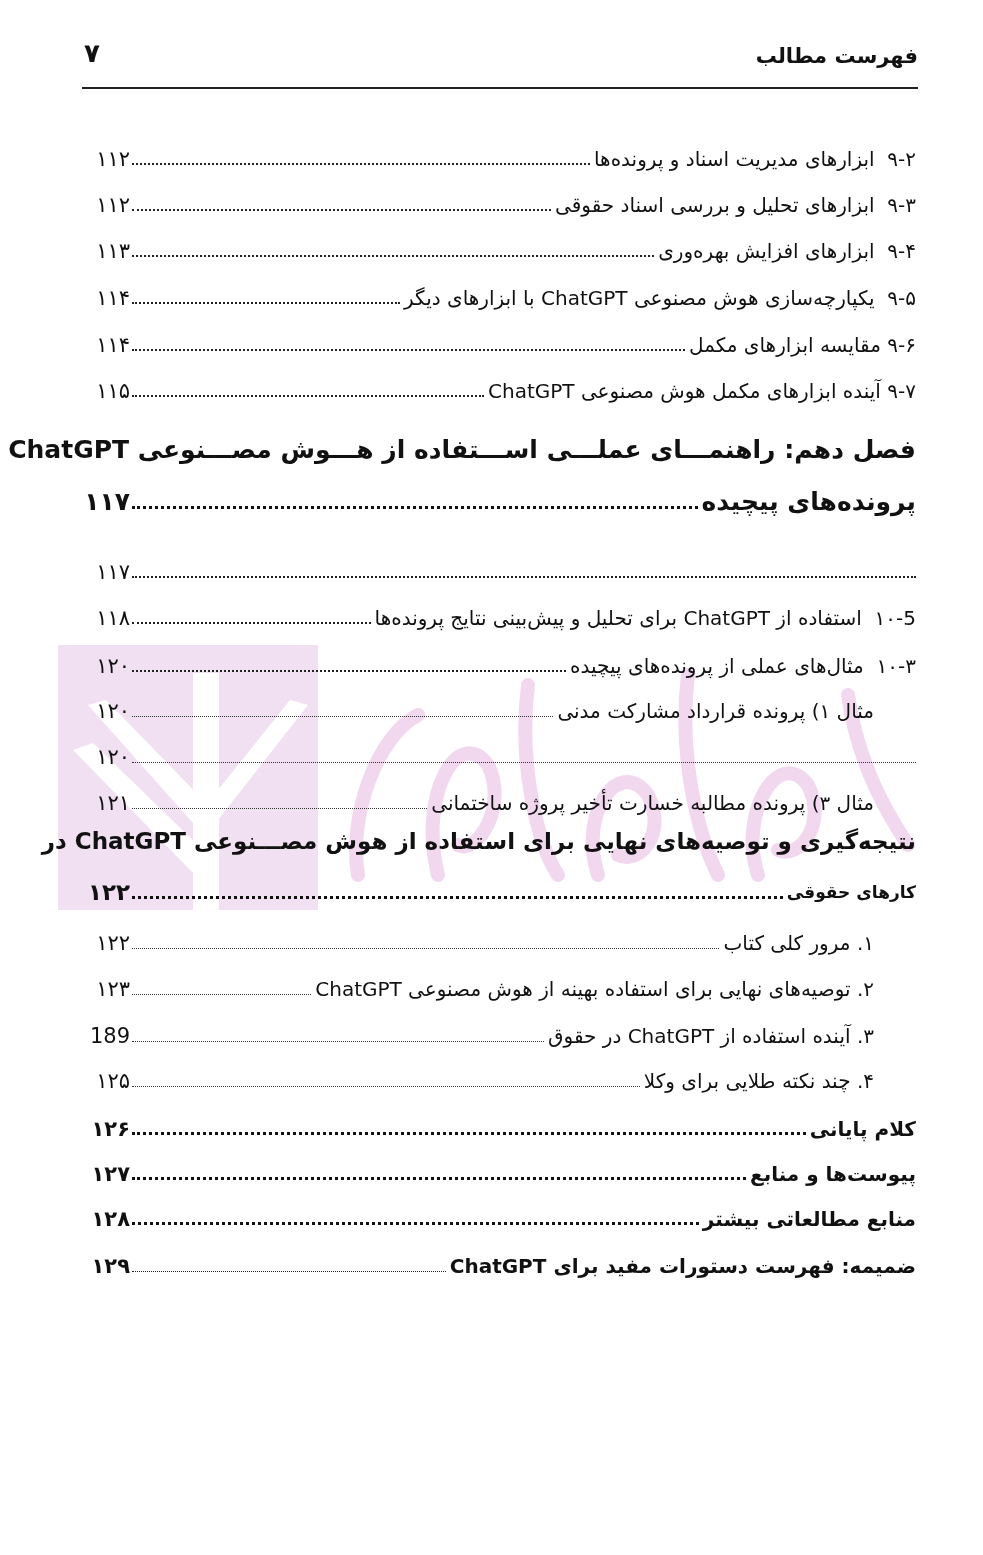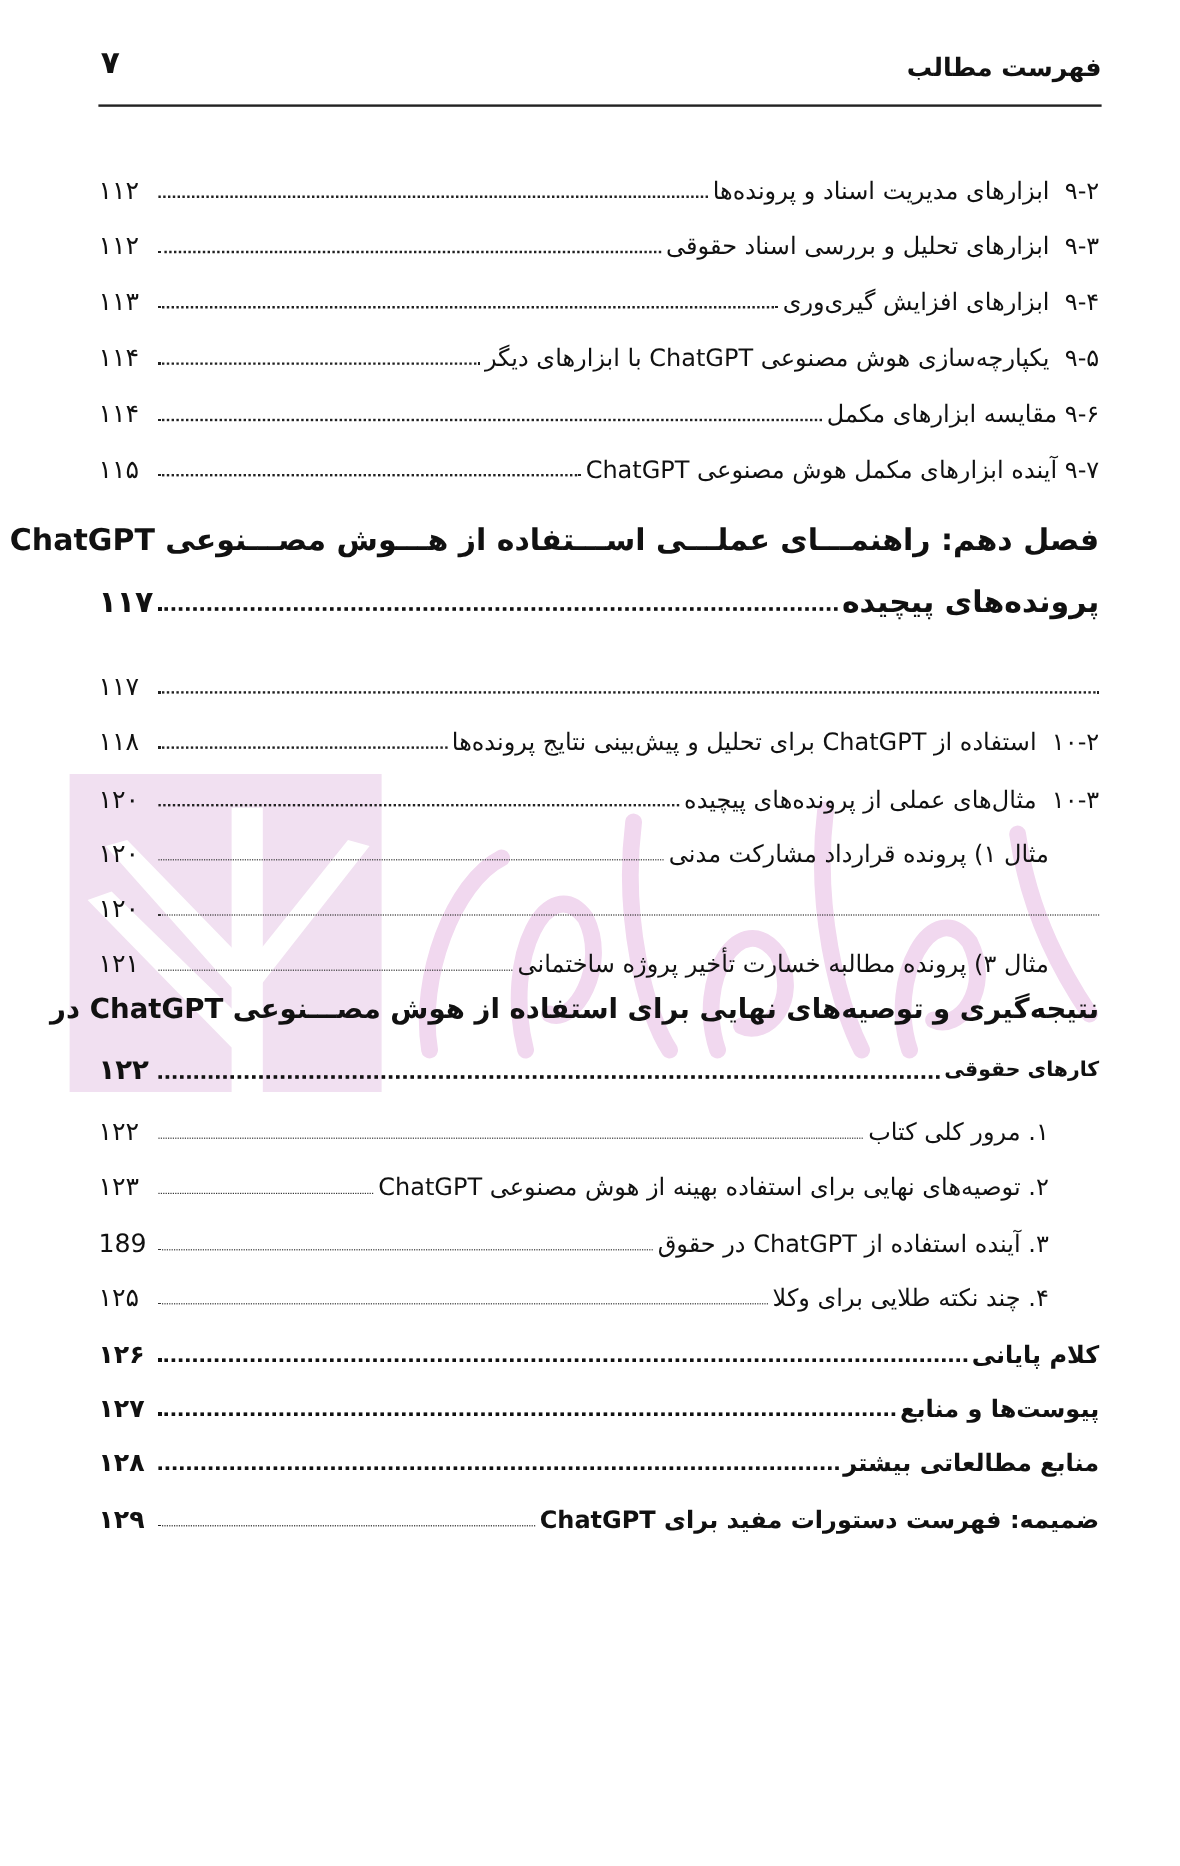--- a/index.html
+++ b/index.html
@@ -98,21 +98,21 @@
       border-bottom: 2px dotted #222;
       margin-bottom: 9px;
       min-width: 20px;
     }
     .toc-row .page {
       white-space: nowrap;
       font-size: 21px;
       line-height: 30px;
       padding-right: 2px;
       min-width: 48px;
-      text-align: left;
+      text-align: right;
     }
     .toc-row.bold .label,
     .toc-row.bold .page {
       font-weight: bold;
     }
     .toc-row.bold .dots {
       border-bottom: 3px dotted #111;
     }
     .toc-row.sub .label {
       padding-right: 42px;
@@ -171,21 +171,21 @@
     <span class="label"><span>۹-۲</span>&nbsp;&nbsp;<span>ابزارهای مدیریت اسناد و پرونده‌ها</span></span>
     <span class="dots"></span>
     <span class="page">۱۱۲</span>
   </div>
   <div class="toc-row" style="top:180px;">
     <span class="label"><span>۹-۳</span>&nbsp;&nbsp;<span>ابزارهای تحلیل و بررسی اسناد حقوقی</span></span>
     <span class="dots"></span>
     <span class="page">۱۱۲</span>
   </div>
   <div class="toc-row" style="top:226px;">
-    <span class="label"><span>۹-۴</span>&nbsp;&nbsp;<span>ابزارهای افزایش گیری‌وری</span></span>
+    <span class="label"><span>۹-۴</span>&nbsp;&nbsp;<span>ابزارهای افزایش بهره‌وری</span></span>
     <span class="dots"></span>
     <span class="page">۱۱۳</span>
   </div>
   <div class="toc-row" style="top:273px;">
     <span class="label"><span>۹-۵</span>&nbsp;&nbsp;<span>یکپارچه‌سازی هوش مصنوعی ChatGPT با ابزارهای دیگر</span></span>
     <span class="dots"></span>
     <span class="page">۱۱۴</span>
   </div>
   <div class="toc-row" style="top:320px;">
     <span class="label"><span>۹-۶</span>&nbsp;<span>مقایسه ابزارهای مکمل</span></span>
@@ -203,21 +203,21 @@
     <span class="label" style="font-size:25px; line-height:36px;">پرونده‌های پیچیده</span>
     <span class="dots" style="margin-bottom:11px;"></span>
     <span class="page" style="font-size:25px; line-height:36px;">۱۱۷</span>
   </div>
 
   <div class="toc-row" style="top:547px;">
     <span class="dots"></span>
     <span class="page">۱۱۷</span>
   </div>
   <div class="toc-row" style="top:593px;">
-    <span class="label"><span>۱۰-۲</span>&nbsp;&nbsp;<span>استفاده از ChatGPT برای تحلیل و پیش‌بینی نتایج پرونده‌ها</span></span>
+    <span class="label"><span>۱۰-5</span>&nbsp;&nbsp;<span>استفاده از ChatGPT برای تحلیل و پیش‌بینی نتایج پرونده‌ها</span></span>
     <span class="dots"></span>
     <span class="page">۱۱۸</span>
   </div>
   <div class="toc-row" style="top:641px;">
     <span class="label"><span>۱۰-۳</span>&nbsp;&nbsp;<span>مثال‌های عملی از پرونده‌های پیچیده</span></span>
     <span class="dots"></span>
     <span class="page">۱۲۰</span>
   </div>
 
   <div class="toc-row sub fine" style="top:686px;">

